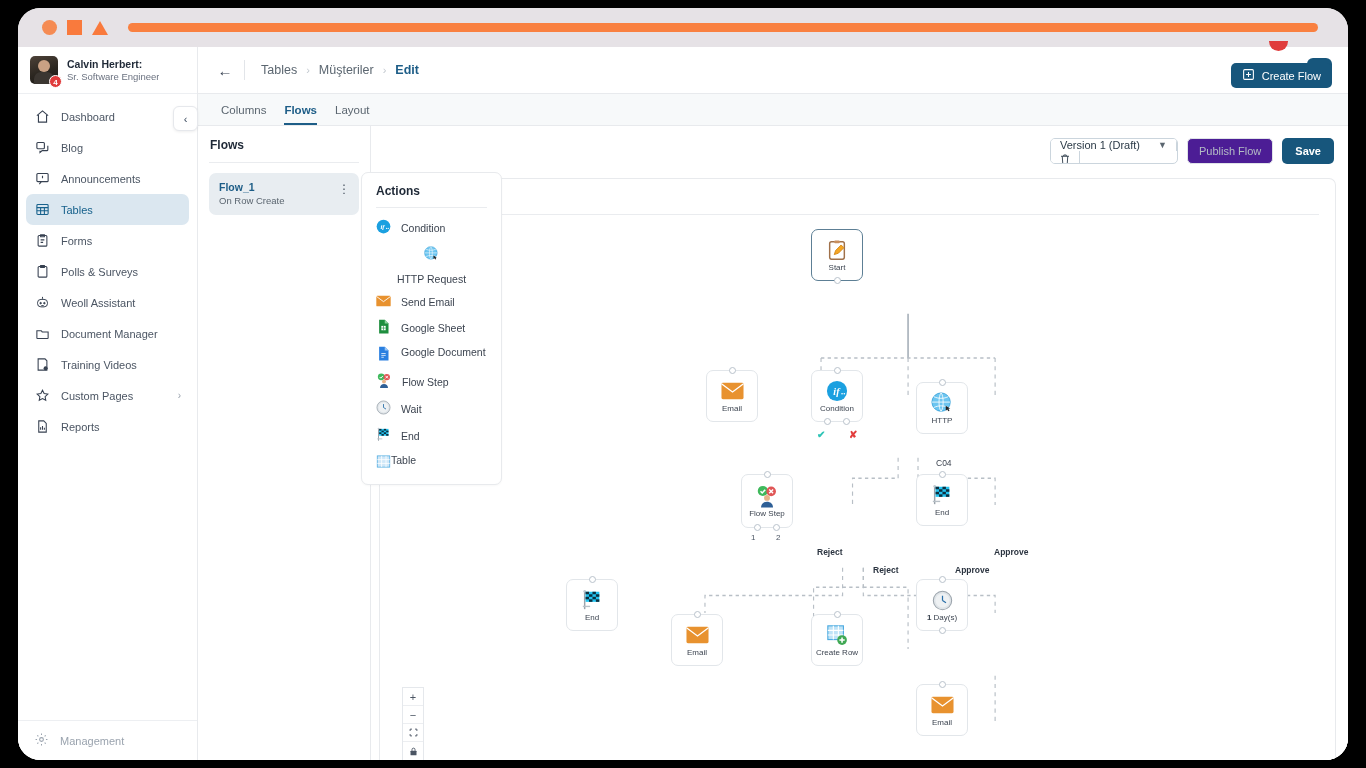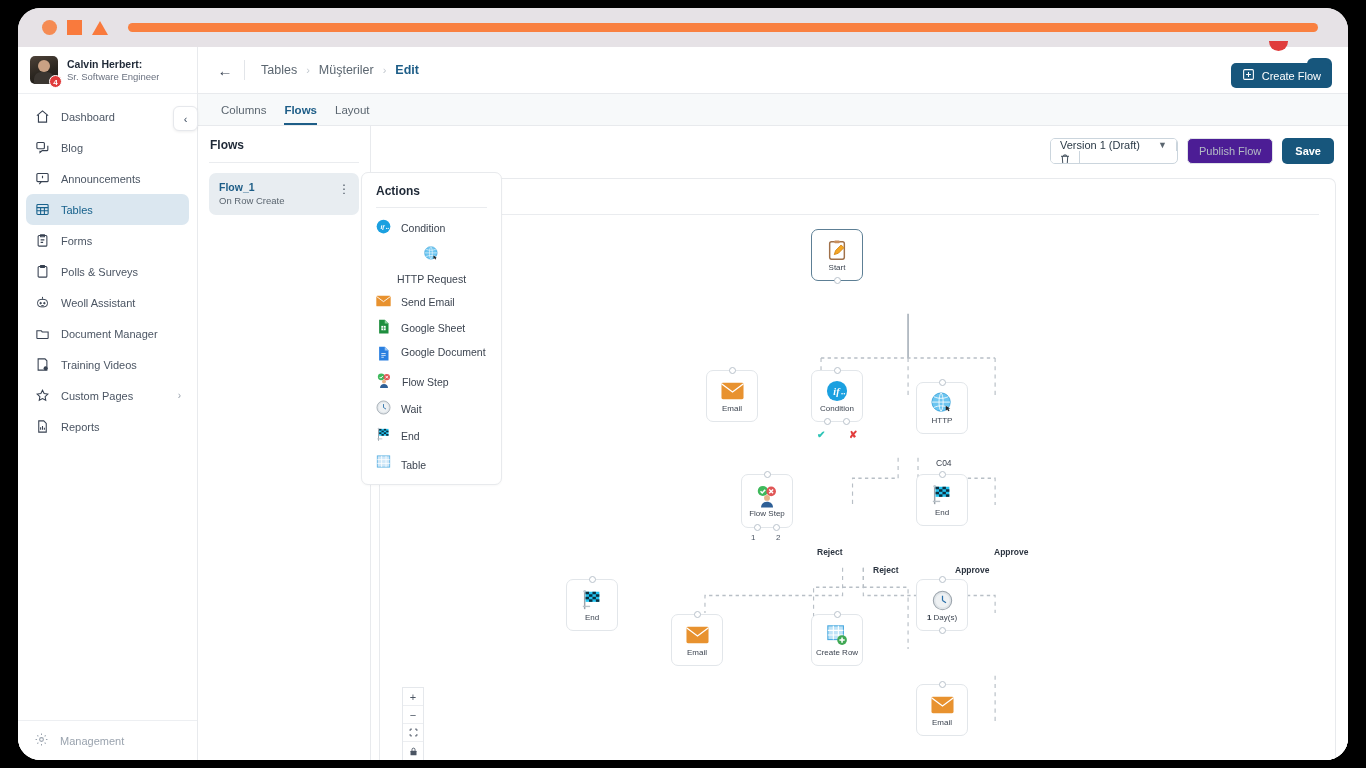--- a/index.html
+++ b/index.html
@@ -806,20 +806,20 @@
             <rect x="16.25" y="5.75" width="3.75" height="2.75"></rect>
             <rect x="5" y="8.5" width="3.75" height="2.75"></rect>
             <rect x="12.5" y="8.5" width="3.75" height="2.75"></rect>
             <rect x="8.75" y="11.25" width="3.75" height="2.75"></rect>
             <rect x="16.25" y="11.25" width="3.75" height="2.75"></rect>
           </g>
           <path d="M2 19h8" stroke="#b8c0c7" stroke-width="1.5"></path>
         </svg></span>
     <span>End</span>
   </div>
-  <div class="act" style="display:flex;align-items:flex-end;gap:10px;padding:5px 14px;font-size:10.5px;color:#3c4450;">
+  <div class="act" style="display:flex;align-items:flex-start;padding:5px 14px;font-size:10.5px;color:#3c4450;">
     <span><svg width="15" height="15" viewBox="0 0 24 24">
           <rect x="2" y="3" width="20" height="18" fill="#cfe7f8" stroke="#4aa9e0" stroke-width="1.2"></rect>
           <path d="M2 9h20M2 15h20M9 3v18M16 3v18" stroke="#fff" stroke-width="1.3"></path>
         </svg></span>
     <span>Table</span>
   </div>
 </div>
 
 </body></html>

